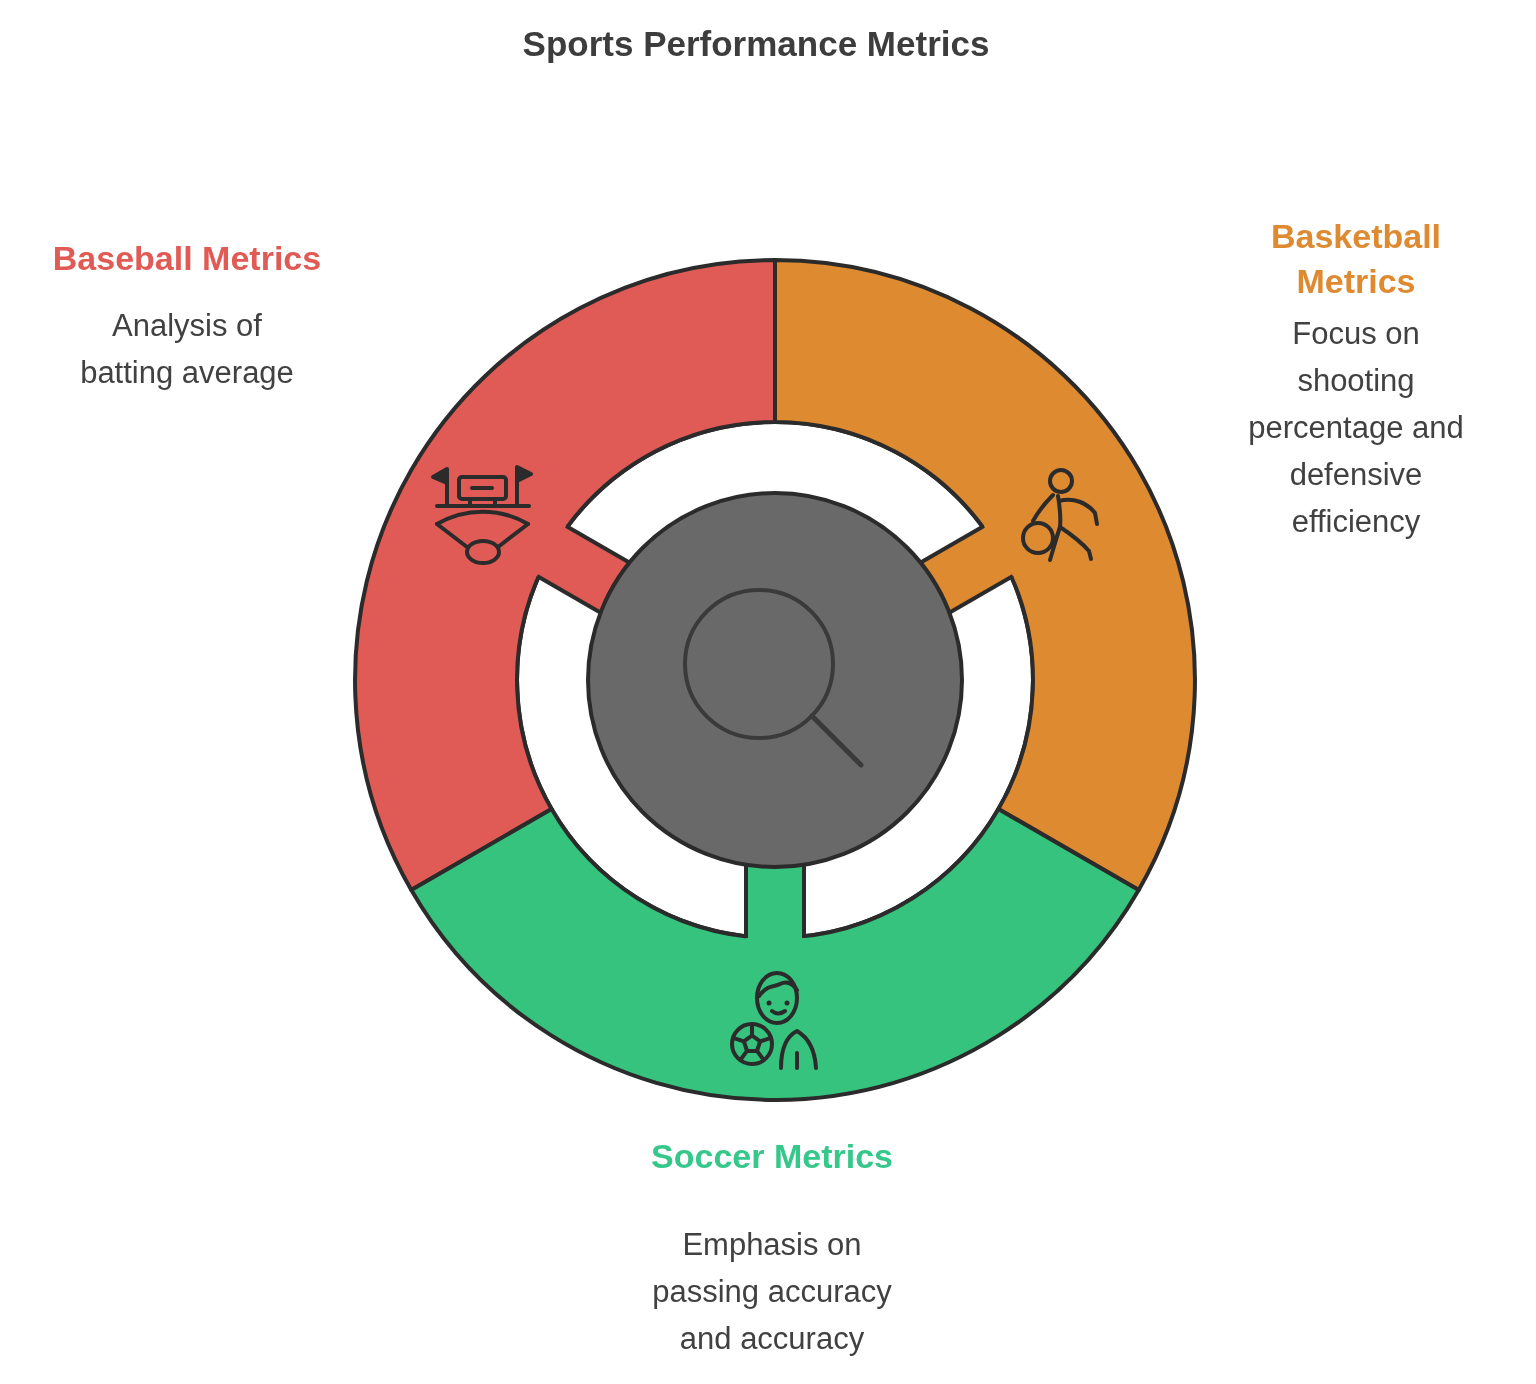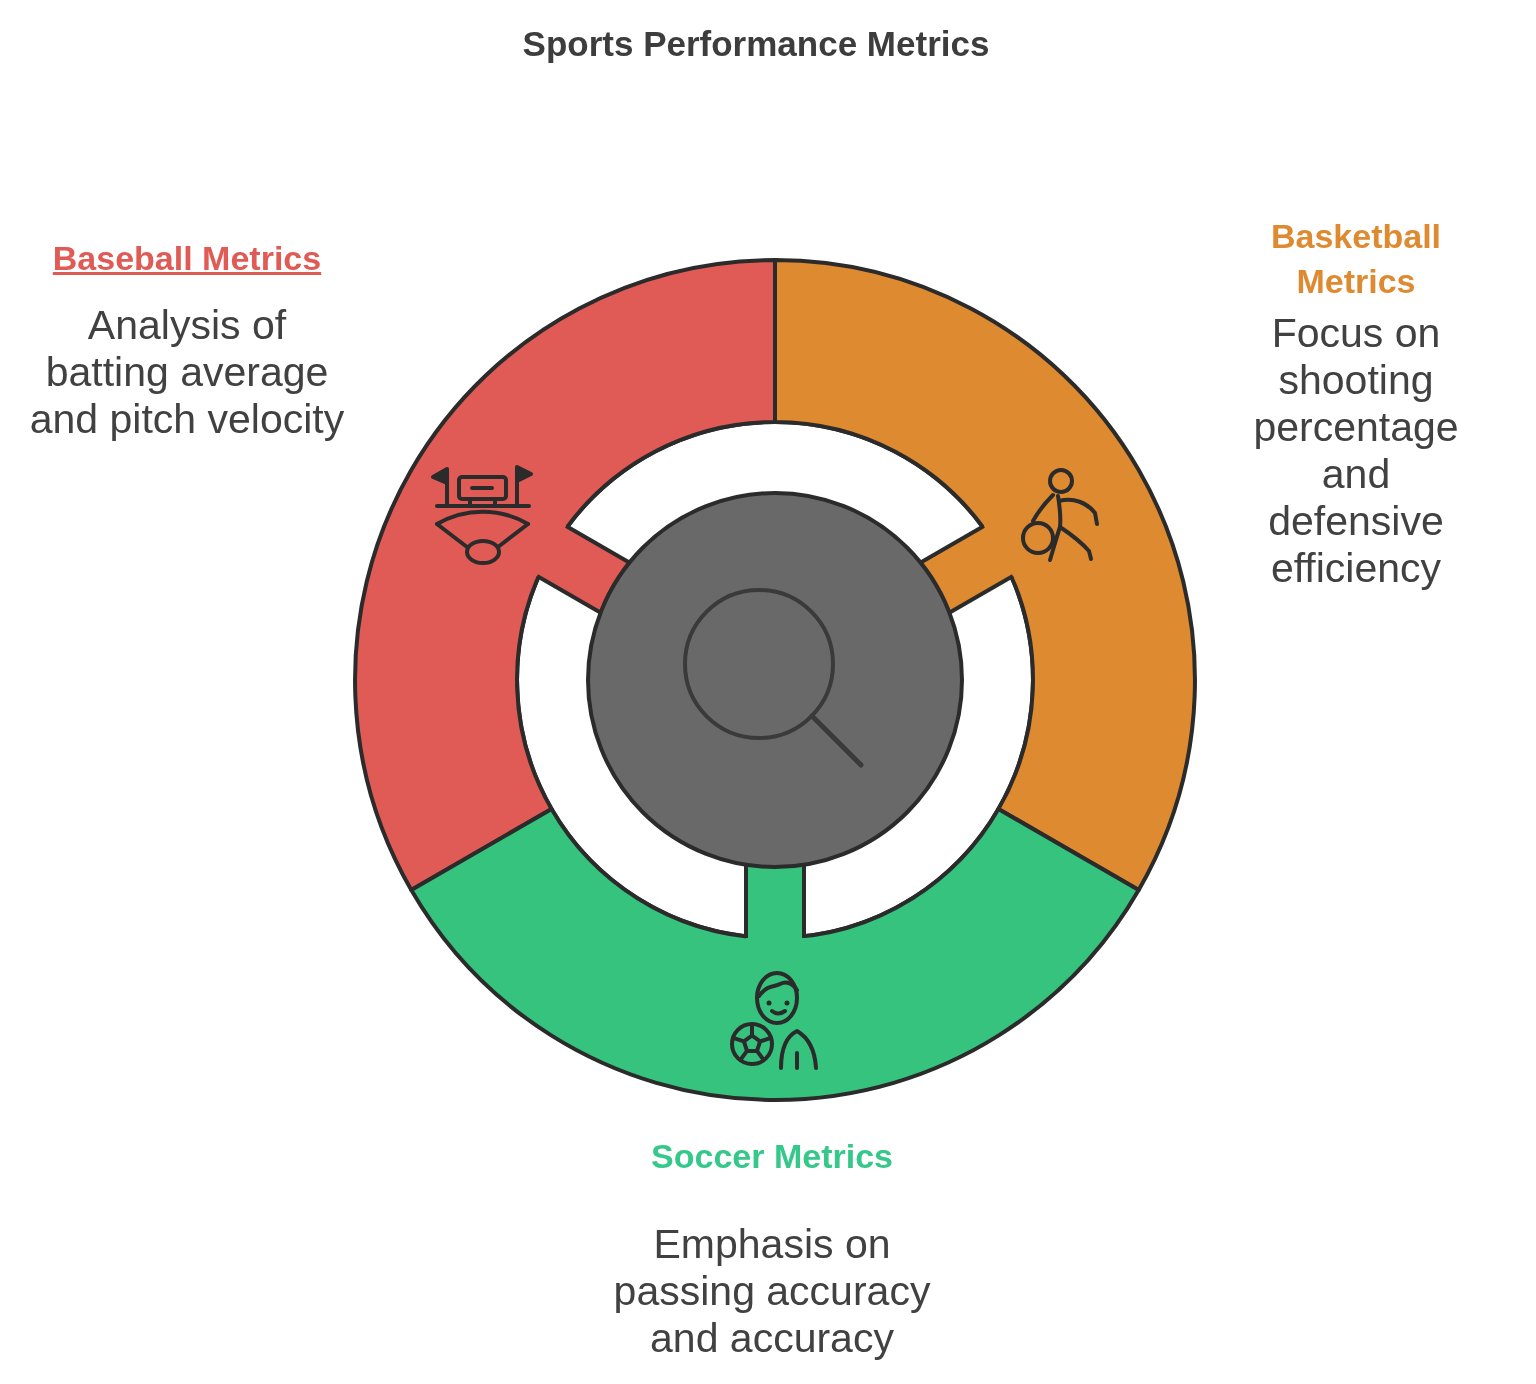--- a/index.html
+++ b/index.html
@@ -4,22 +4,22 @@
 <style>
   html,body{margin:0;padding:0;background:#ffffff;}
   .stage{
     position:relative;width:1536px;height:1384px;background:#ffffff;overflow:hidden;
     font-family:"Liberation Sans", sans-serif;
   }
   .stage svg{position:absolute;left:0;top:0;}
   .txt{position:absolute;text-align:center;}
   .main-title{left:456px;top:24px;width:600px;font-size:35px;font-weight:700;color:#3D3D3D;}
   .seg-title{font-size:34px;font-weight:700;line-height:45px;}
-  .seg-desc{font-size:41px;font-weight:400;line-height:47px;color:#414141;}
-  .baseball-title{left:20px;top:236px;width:334px;color:#E05B55;text-decoration:underline;}
+  .seg-desc{font-size:31px;font-weight:400;line-height:47px;color:#414141;}
+  .baseball-title{left:20px;top:236px;width:334px;color:#E05B55;}
   .baseball-desc{left:20px;top:302px;width:334px;}
   .basketball-title{left:1214px;top:214px;width:284px;color:#DE8A31;}
   .basketball-desc{left:1214px;top:310px;width:284px;}
   .soccer-title{left:592px;top:1134px;width:360px;color:#36C78A;}
   .soccer-desc{left:592px;top:1221px;width:360px;}
 </style>
 </head>
 <body>
 
 <div class="stage">
@@ -95,21 +95,20 @@
       <line x1="797" y1="1053" x2="797" y2="1068"></line>
     </g>
   </svg>
 
   <div class="txt main-title">Sports Performance Metrics</div>
 
   <div class="txt seg-title baseball-title">Baseball Metrics</div>
   <div class="txt seg-desc baseball-desc">
     <div>Analysis of</div>
     <div>batting average</div>
-    <div>and pitch velocity</div>
   </div>
 
   <div class="txt seg-desc basketball-desc">
     <div>Focus on</div>
     <div>shooting</div>
     <div>percentage and</div>
     <div>defensive</div>
     <div>efficiency</div>
   </div>
   <div class="txt seg-title basketball-title">

